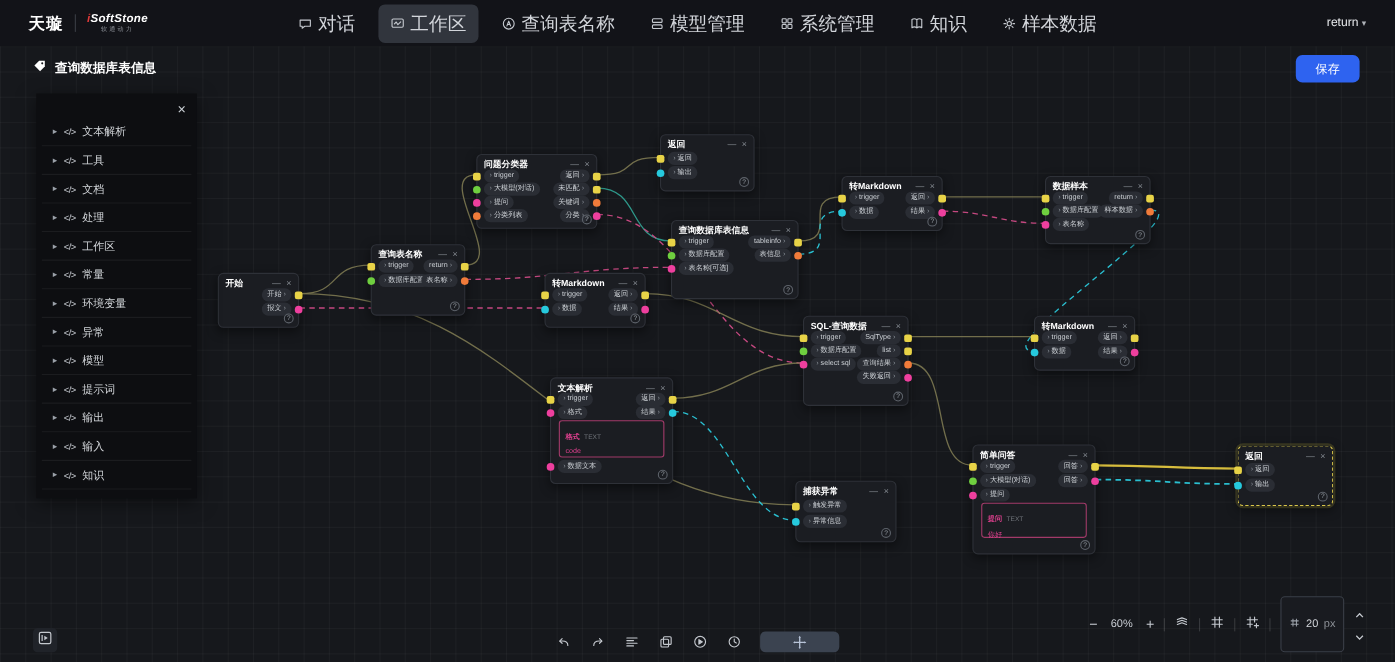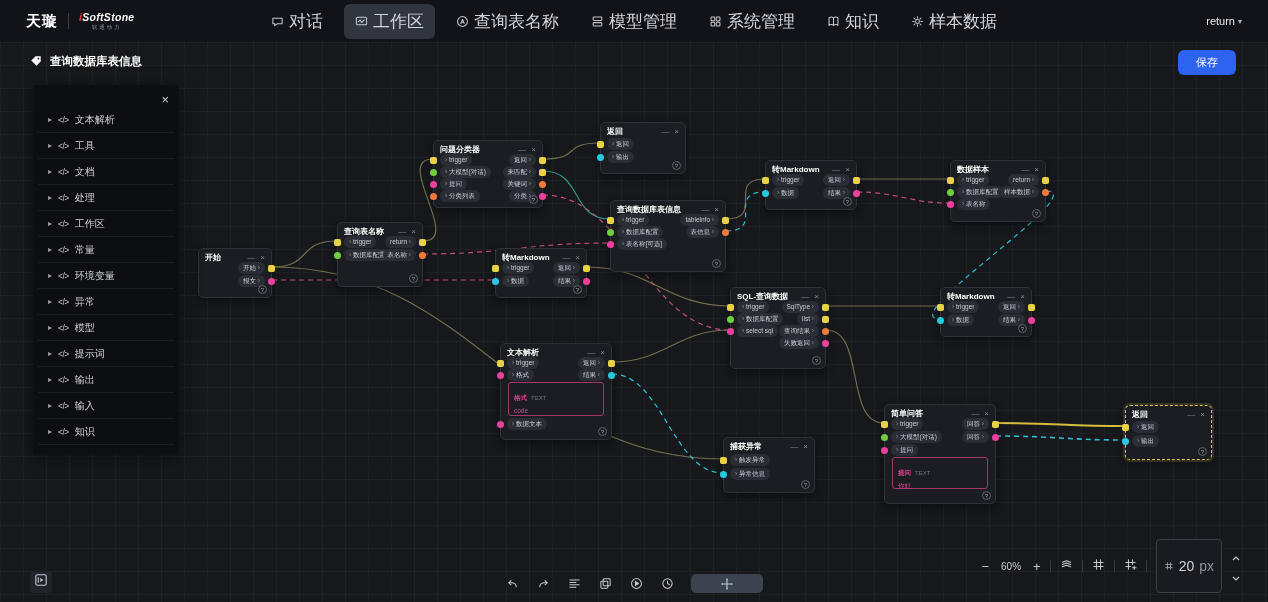--- a/index.html
+++ b/index.html
@@ -58,21 +58,21 @@
   .nbox .val{color:#e0408f;font-size:6.5px;margin-top:3px}
 
   
   .toolbar-c{position:absolute;bottom:9px;left:50%;transform:translateX(-50%);display:flex;align-items:center;gap:16px;z-index:6}
   .tb-btn{cursor:pointer;display:flex}
   .pan-btn{width:72px;height:19px;background:#3b4350;border-radius:5px;display:flex;align-items:center;justify-content:center;cursor:pointer}
   .toolbar-r{position:absolute;bottom:9px;right:28px;display:flex;align-items:center;gap:9px;z-index:6;color:#c6cad0}
   .tb-sep{width:1px;height:12px;background:rgba(255,255,255,.14)}
   .zoom-sign{font-size:13px;cursor:pointer;line-height:1}
   .zoom-txt{min-width:26px;text-align:center;font-size:10px}
-  .snap-box{display:flex;align-items:center;gap:5px;border:1px solid #3a3f48;background:#191b20;border-radius:4px;padding:18px 7px;font-size:14px;color:#d0d3d8}
+  .snap-box{display:flex;align-items:center;gap:5px;border:1px solid #3a3f48;background:#191b20;border-radius:4px;padding:18px 7px;font-size:10px;color:#d0d3d8}
   .stepper{display:flex;flex-direction:column;gap:2px;margin-left:1px;cursor:pointer}
   .panel-toggle{position:absolute;left:30px;bottom:9px;width:22px;height:22px;background:#202329;border-radius:4px;display:flex;align-items:center;justify-content:center;z-index:6;cursor:pointer}
 </style>
 </head>
 <body>
 
 <header class="navbar">
   <div class="logo">
     <span class="logo-cn">天璇</span>
     <span class="logo-div"></span>

